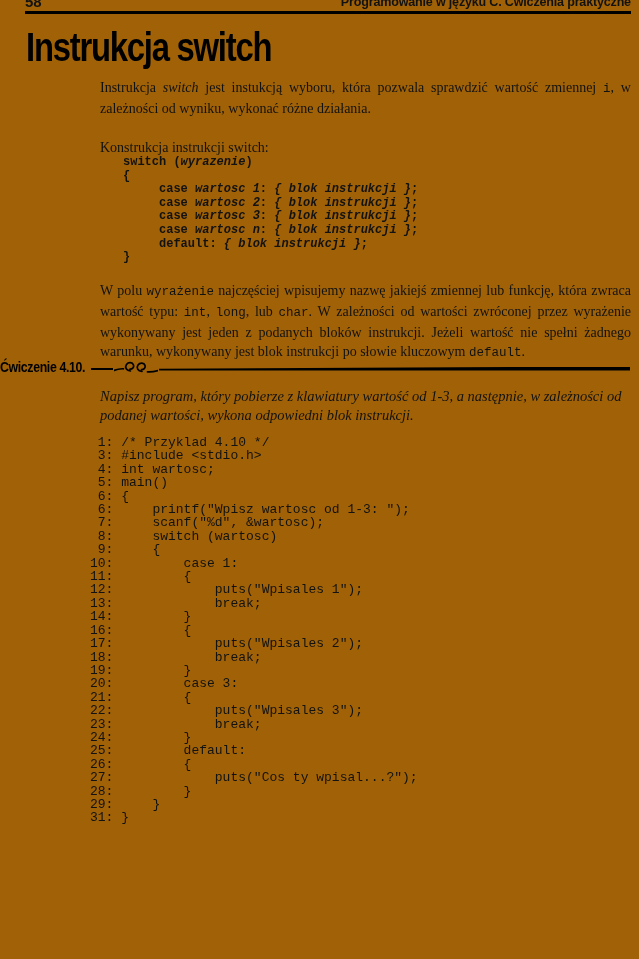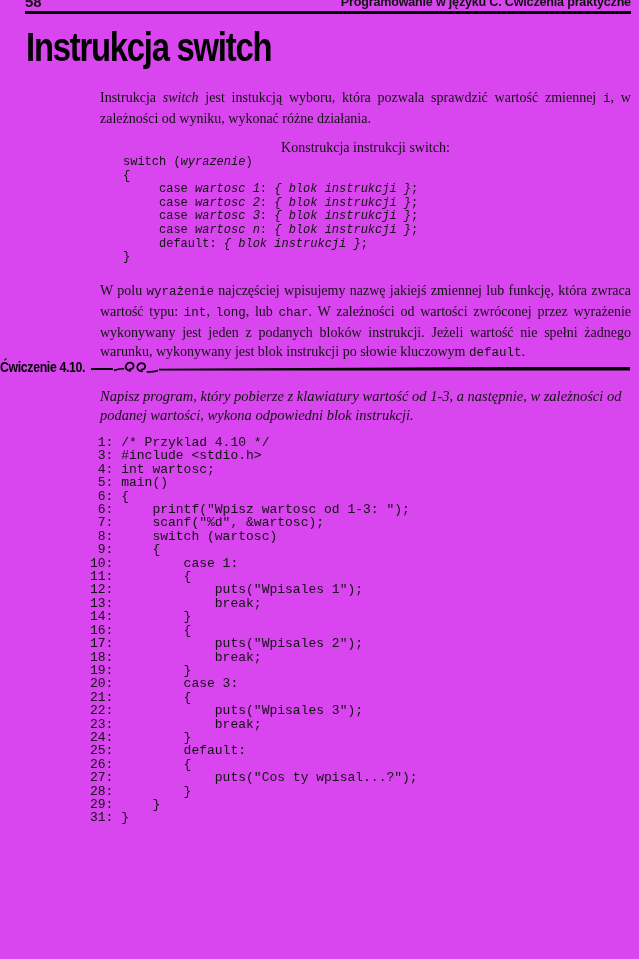--- a/index.html
+++ b/index.html
@@ -1,36 +1,36 @@
 <!DOCTYPE html>
 <html><head>
 <meta charset="utf-8">
 <style>
   html,body{margin:0;padding:0;background:#e8e8e4;}
   .page{
-    position:relative;width:639px;height:959px;background:#d946ef;
+    position:relative;width:639px;height:959px;background:#a16207;
     overflow:hidden;color:#121212;
     font-family:"Liberation Serif", serif;
   }
   
   .hdr{position:absolute;left:25px;right:8px;top:0;height:11px;border-bottom:3px solid #000;overflow:hidden;}
   .hdr .pn{position:absolute;left:0;top:-7px;font-family:"Liberation Sans",sans-serif;font-weight:bold;font-size:15px;letter-spacing:0;}
   .hdr .rt{position:absolute;right:0;top:-6px;font-family:"Liberation Sans",sans-serif;font-weight:bold;font-size:13.5px;white-space:nowrap;transform:scaleX(.93);transform-origin:right center;letter-spacing:-.2px;}
   
   .title{position:absolute;left:26px;top:27px;margin:0;font-family:"Liberation Sans",sans-serif;
     font-weight:bold;font-size:40px;line-height:1;letter-spacing:-1.5px;transform:scaleX(.82);transform-origin:left center;color:#000;}
   
   .body{position:absolute;left:100px;width:531px;margin:0;font-size:14px;line-height:19px;text-align:justify;}
-  .body.noj{text-align:center;}
+  .body.noj{text-align:left;}
   .it{font-style:italic;}
   .mono{font-family:"Liberation Mono","DejaVu Sans Mono",monospace;font-size:12.5px;}
   
   .kcode{position:absolute;left:123px;top:156px;font-family:"Liberation Mono","DejaVu Sans Mono",monospace;font-size:12px;line-height:13.6px;}
   .kline{white-space:pre;}
-  .kline span{white-space:pre;}
+  .kline span{white-space:pre;font-weight:bold;}
   
   .exh{position:absolute;left:0;right:9px;top:359px;display:flex;align-items:center;height:16px;}
   .exh .lbl{font-family:"Liberation Sans",sans-serif;font-weight:bold;font-size:14px;letter-spacing:-.4px;transform:scaleX(.88);transform-origin:left center;white-space:nowrap;color:#000;}
   .exh .lead{width:22px;height:2px;background:#000;margin-left:-6px;margin-top:4px;}
   .exh .orn{margin:0 1px;margin-top:1px;flex:0 0 auto;}
   .exh .tail{flex:1;height:4px;margin-top:3px;background:#000;clip-path:polygon(0 55%,100% 0,100% 100%,0 100%);}
   
   .exdesc{position:absolute;left:100px;width:533px;top:387px;margin:0;font-size:14.5px;line-height:18.5px;font-style:italic;}
   
   .listing{position:absolute;left:90px;top:436px;font-family:"Liberation Mono","DejaVu Sans Mono",monospace;font-size:13px;line-height:13.4px;}
@@ -41,21 +41,21 @@
 
 <div class="page">
 
   <div class="hdr">
     <span class="pn">58</span>
     <span class="rt">Programowanie w języku C. Ćwiczenia praktyczne</span>
   </div>
 
   <h1 class="title">Instrukcja switch</h1>
 
-  <p class="body" style="top:88px;"><span>Instrukcja </span><span class="it">switch</span><span> jest instukcją wyboru, która pozwala sprawdzić wartość zmiennej </span><span class="mono">i</span><span>, w zależności od wyniku, wykonać różne działania.</span></p>
+  <p class="body" style="top:78px;"><span>Instrukcja </span><span class="it">switch</span><span> jest instukcją wyboru, która pozwala sprawdzić wartość zmiennej </span><span class="mono">i</span><span>, w zależności od wyniku, wykonać różne działania.</span></p>
 
   <p class="body noj" style="top:138px;">Konstrukcja instrukcji switch:</p>
 
   <div class="kcode">
 
   <div class="kline"><span>switch (</span><span class="it">wyrazenie</span><span>)</span><span class="it"></span><span></span></div>
       <div class="kline"><span>{</span><span class="it"></span><span></span><span class="it"></span><span></span></div>
       <div class="kline"><span>     case </span><span class="it">wartosc 1</span><span>: </span><span class="it">{ blok instrukcji }</span><span>;</span></div>
       <div class="kline"><span>     case </span><span class="it">wartosc 2</span><span>: </span><span class="it">{ blok instrukcji }</span><span>;</span></div>
       <div class="kline"><span>     case </span><span class="it">wartosc 3</span><span>: </span><span class="it">{ blok instrukcji }</span><span>;</span></div>

